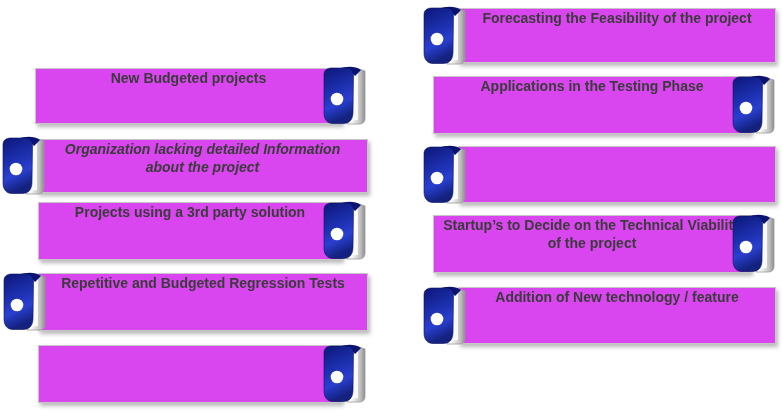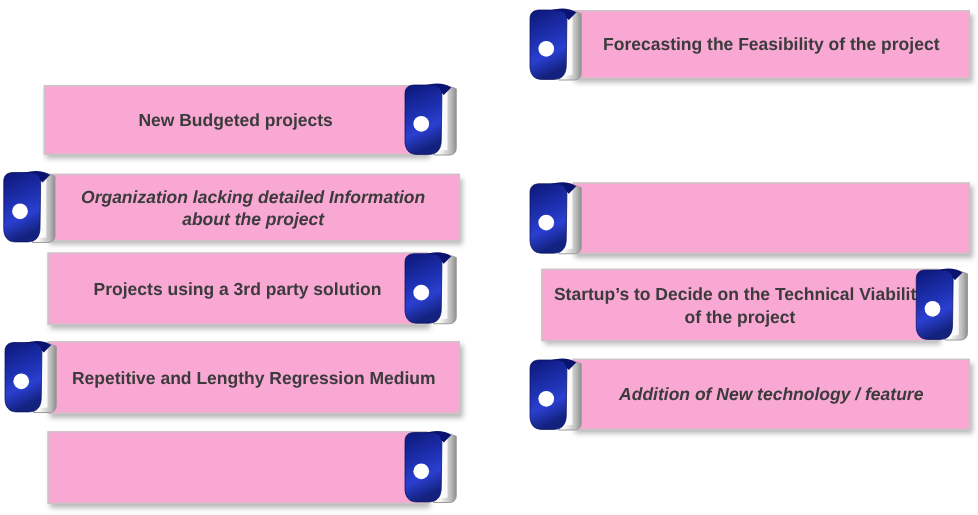--- a/index.html
+++ b/index.html
@@ -5,24 +5,24 @@
   html,body{margin:0;padding:0;background:#ffffff;}
   #stage{
     position:relative;
     width:782px;height:412px;
     background:#ffffff;
     font-family:"Liberation Sans",sans-serif;
     overflow:hidden;
   }
   .card{
     position:absolute;
-    background:#f9a8d4;
+    background:#d946ef;
     border:1px solid #c6c6c6;
     box-shadow:2px 3px 4px rgba(100,100,100,.45);
-    display:flex;align-items:center;justify-content:center;
+    display:flex;align-items:flex-start;justify-content:center;
     box-sizing:border-box;
   }
   .label{
     text-align:center;
     color:#3b3b3b;
     font-size:14px;
     font-weight:600;
     line-height:1.32;
     padding:0 6px;
   }
@@ -40,21 +40,21 @@
   .p-l1{left:35px; top:68px;  width:307px;height:56px;}
   .p-l2{left:37px; top:139px; width:331px;height:54px;font-style:italic;}
   .p-l3{left:38px; top:202px; width:304px;height:58px;}
   .p-l4{left:38px; top:273px; width:330px;height:58px;}
   .p-l5{left:38px; top:345px; width:304px;height:58px;}
   
   .p-r1{left:458px;top:8px;   width:318px;height:55px;}
   .p-r2{left:433px;top:76px;  width:318px;height:58px;}
   .p-r3{left:458px;top:146px; width:318px;height:57px;}
   .p-r4{left:433px;top:215px; width:318px;height:58px;}
-  .p-r5{left:458px;top:287px; width:318px;height:57px;font-style:italic;}
+  .p-r5{left:458px;top:287px; width:318px;height:57px;}
 
   .p-l2 .label{max-width:300px;}
   .defs-svg{position:absolute;width:0;height:0;overflow:hidden;}
 </style>
 </head>
 <body>
 
 <svg class="defs-svg" aria-hidden="true">
   <defs>
     <linearGradient id="pageGrad" x1="0" y1="0" x2="1" y2="0">
@@ -96,39 +96,45 @@
   </div>
 
   <div class="card p-l3 icon-right">
     <span class="label">Projects using a 3rd party solution</span>
     <svg class="ribbon" viewBox="0 0 46 60">
         <use href="#ribbon-shape"></use>
       </svg>
   </div>
 
   <div class="card p-l4 icon-left">
-    <span class="label">Repetitive and Lengthy Regression Medium</span>
+    <span class="label">Repetitive and Budgeted Regression Tests</span>
     <svg class="ribbon" viewBox="0 0 46 60">
         <use href="#ribbon-shape"></use>
       </svg>
   </div>
 
   <div class="card p-l5 icon-right">
     <svg class="ribbon" viewBox="0 0 46 60">
         <use href="#ribbon-shape"></use>
       </svg>
   </div>
 
   <div class="card p-r1 icon-left">
     <span class="label">Forecasting the Feasibility of the project</span>
     <svg class="ribbon" viewBox="0 0 46 60">
         <use href="#ribbon-shape"></use>
       </svg>
   </div>
 
+  <div class="card p-r2 icon-right">
+    <span class="label">Applications in the Testing Phase</span>
+    <svg class="ribbon" viewBox="0 0 46 60">
+        <use href="#ribbon-shape"></use>
+      </svg>
+  </div>
 
   <div class="card p-r3 icon-left">
     <svg class="ribbon" viewBox="0 0 46 60">
         <use href="#ribbon-shape"></use>
       </svg>
   </div>
 
   <div class="card p-r4 icon-right">
     <span class="label">Startup’s to Decide on the Technical Viability of the project</span>
     <svg class="ribbon" viewBox="0 0 46 60">

